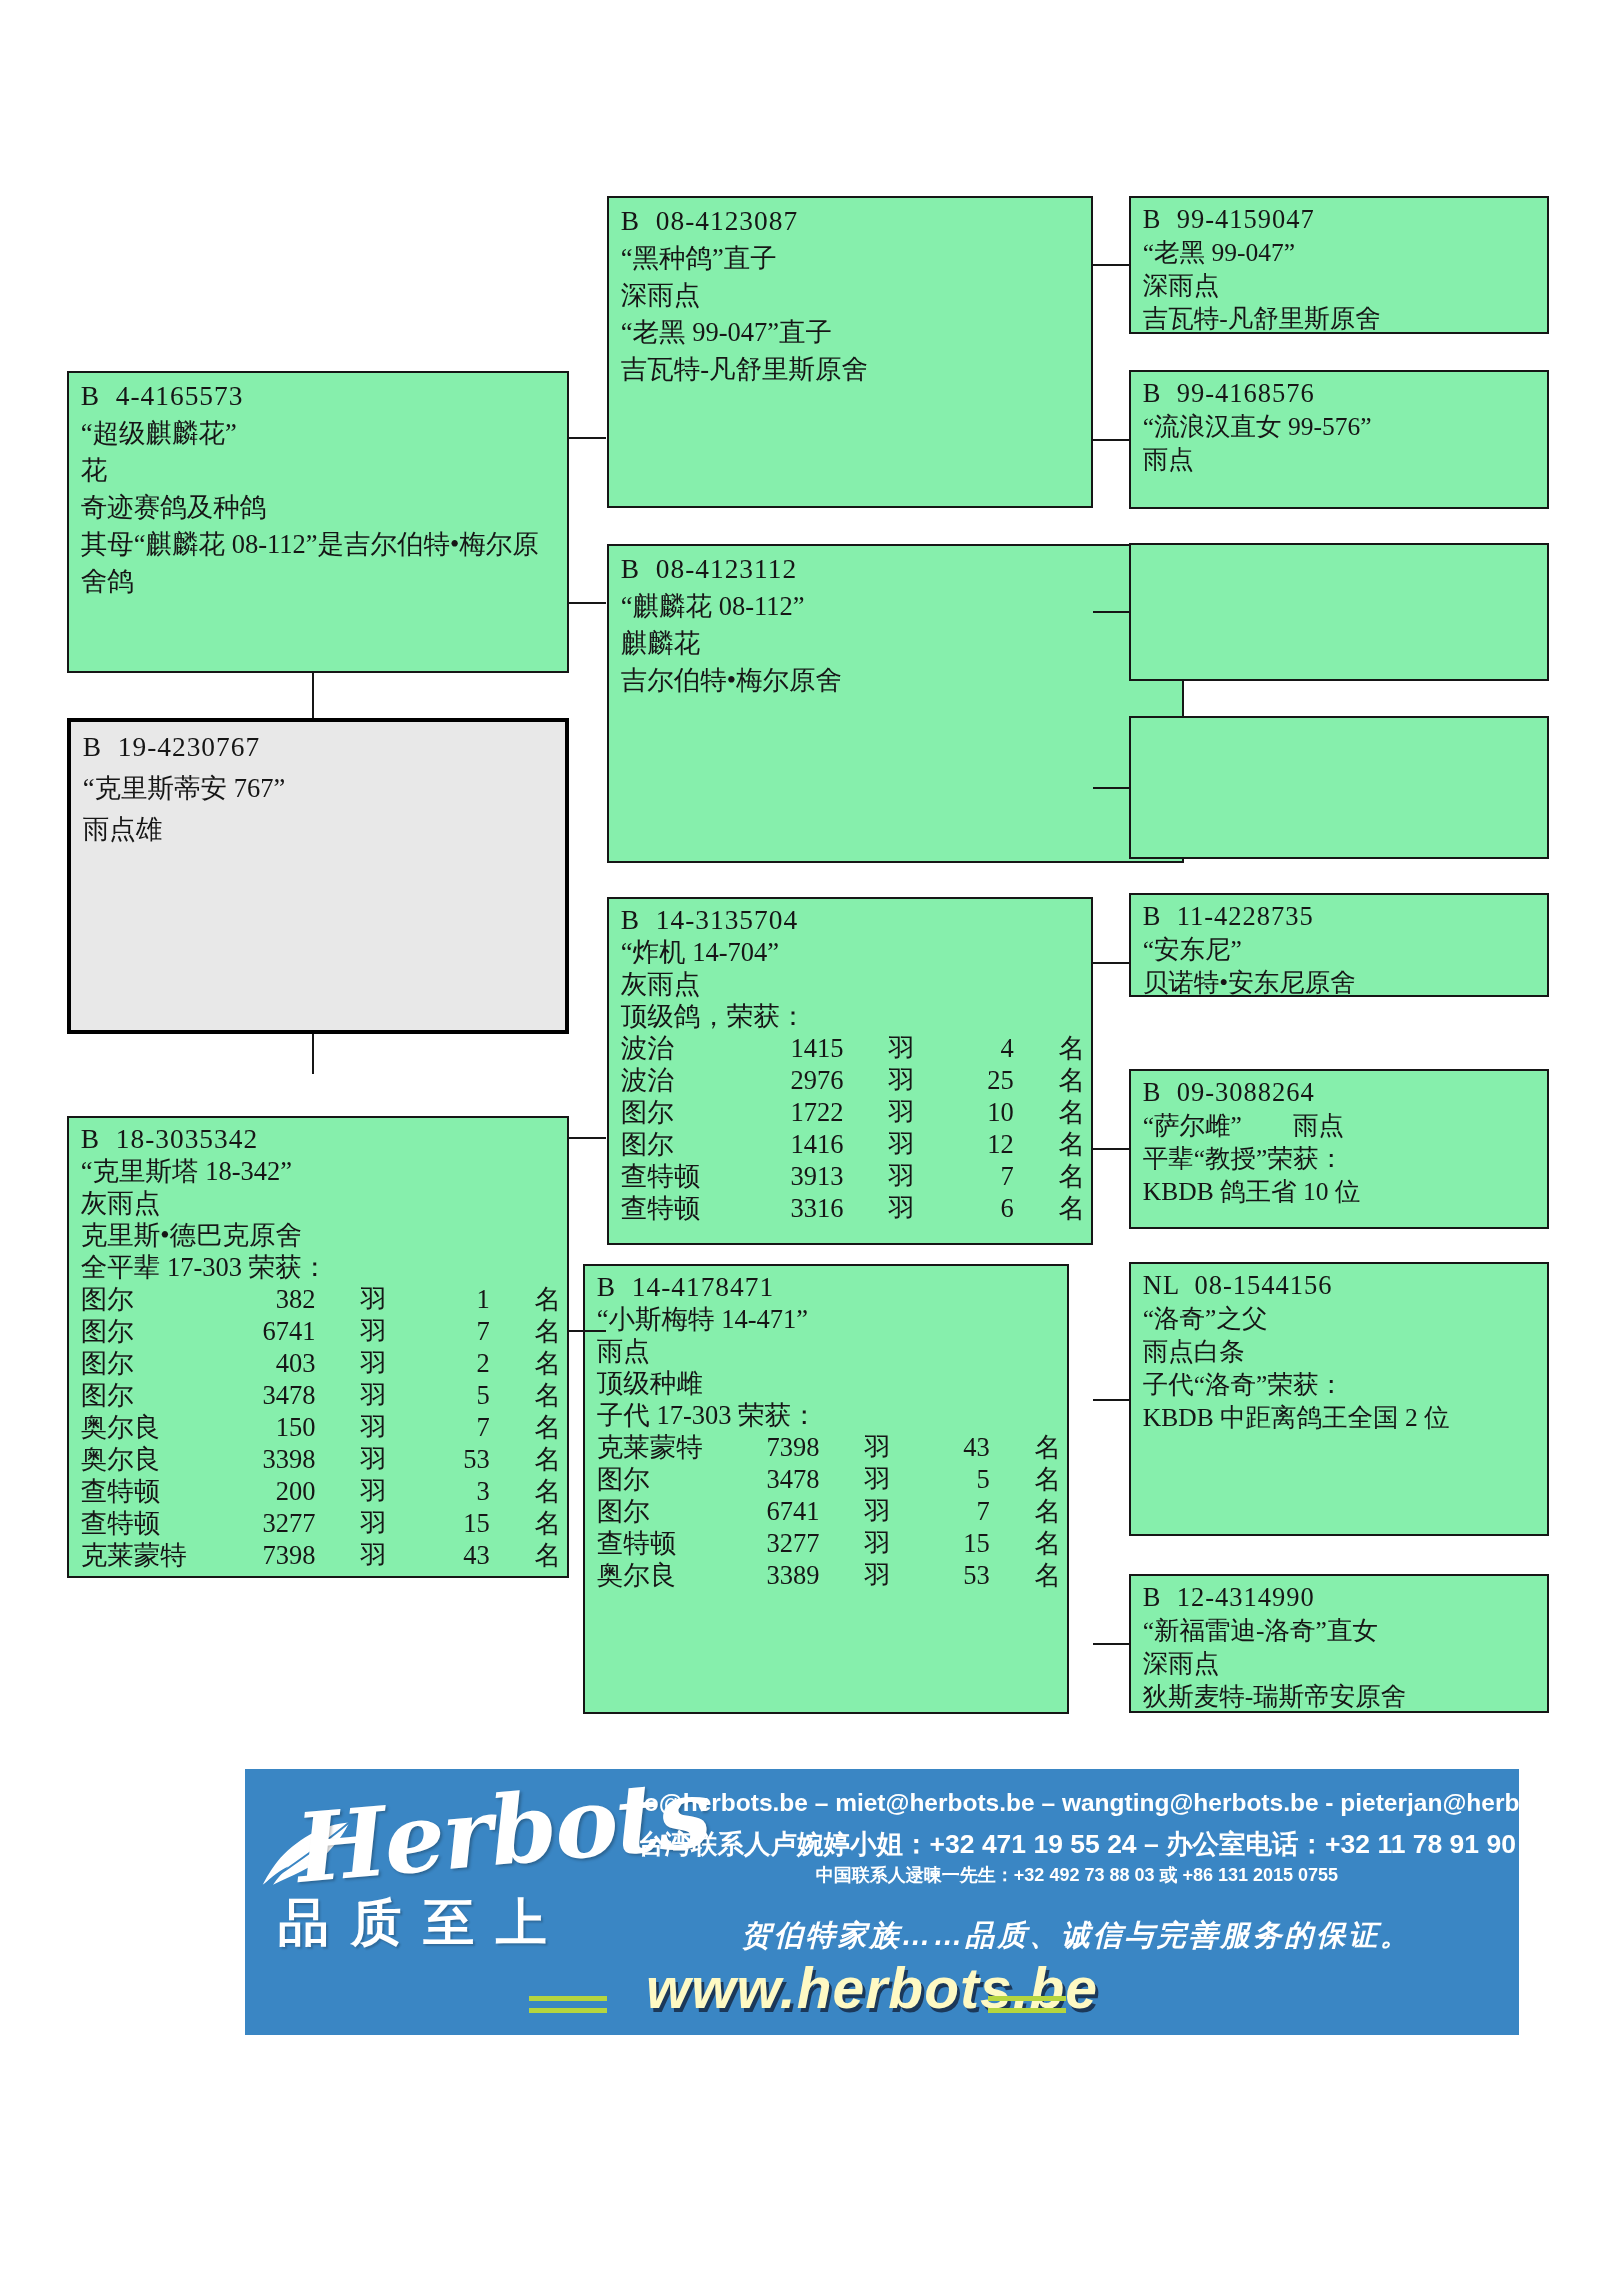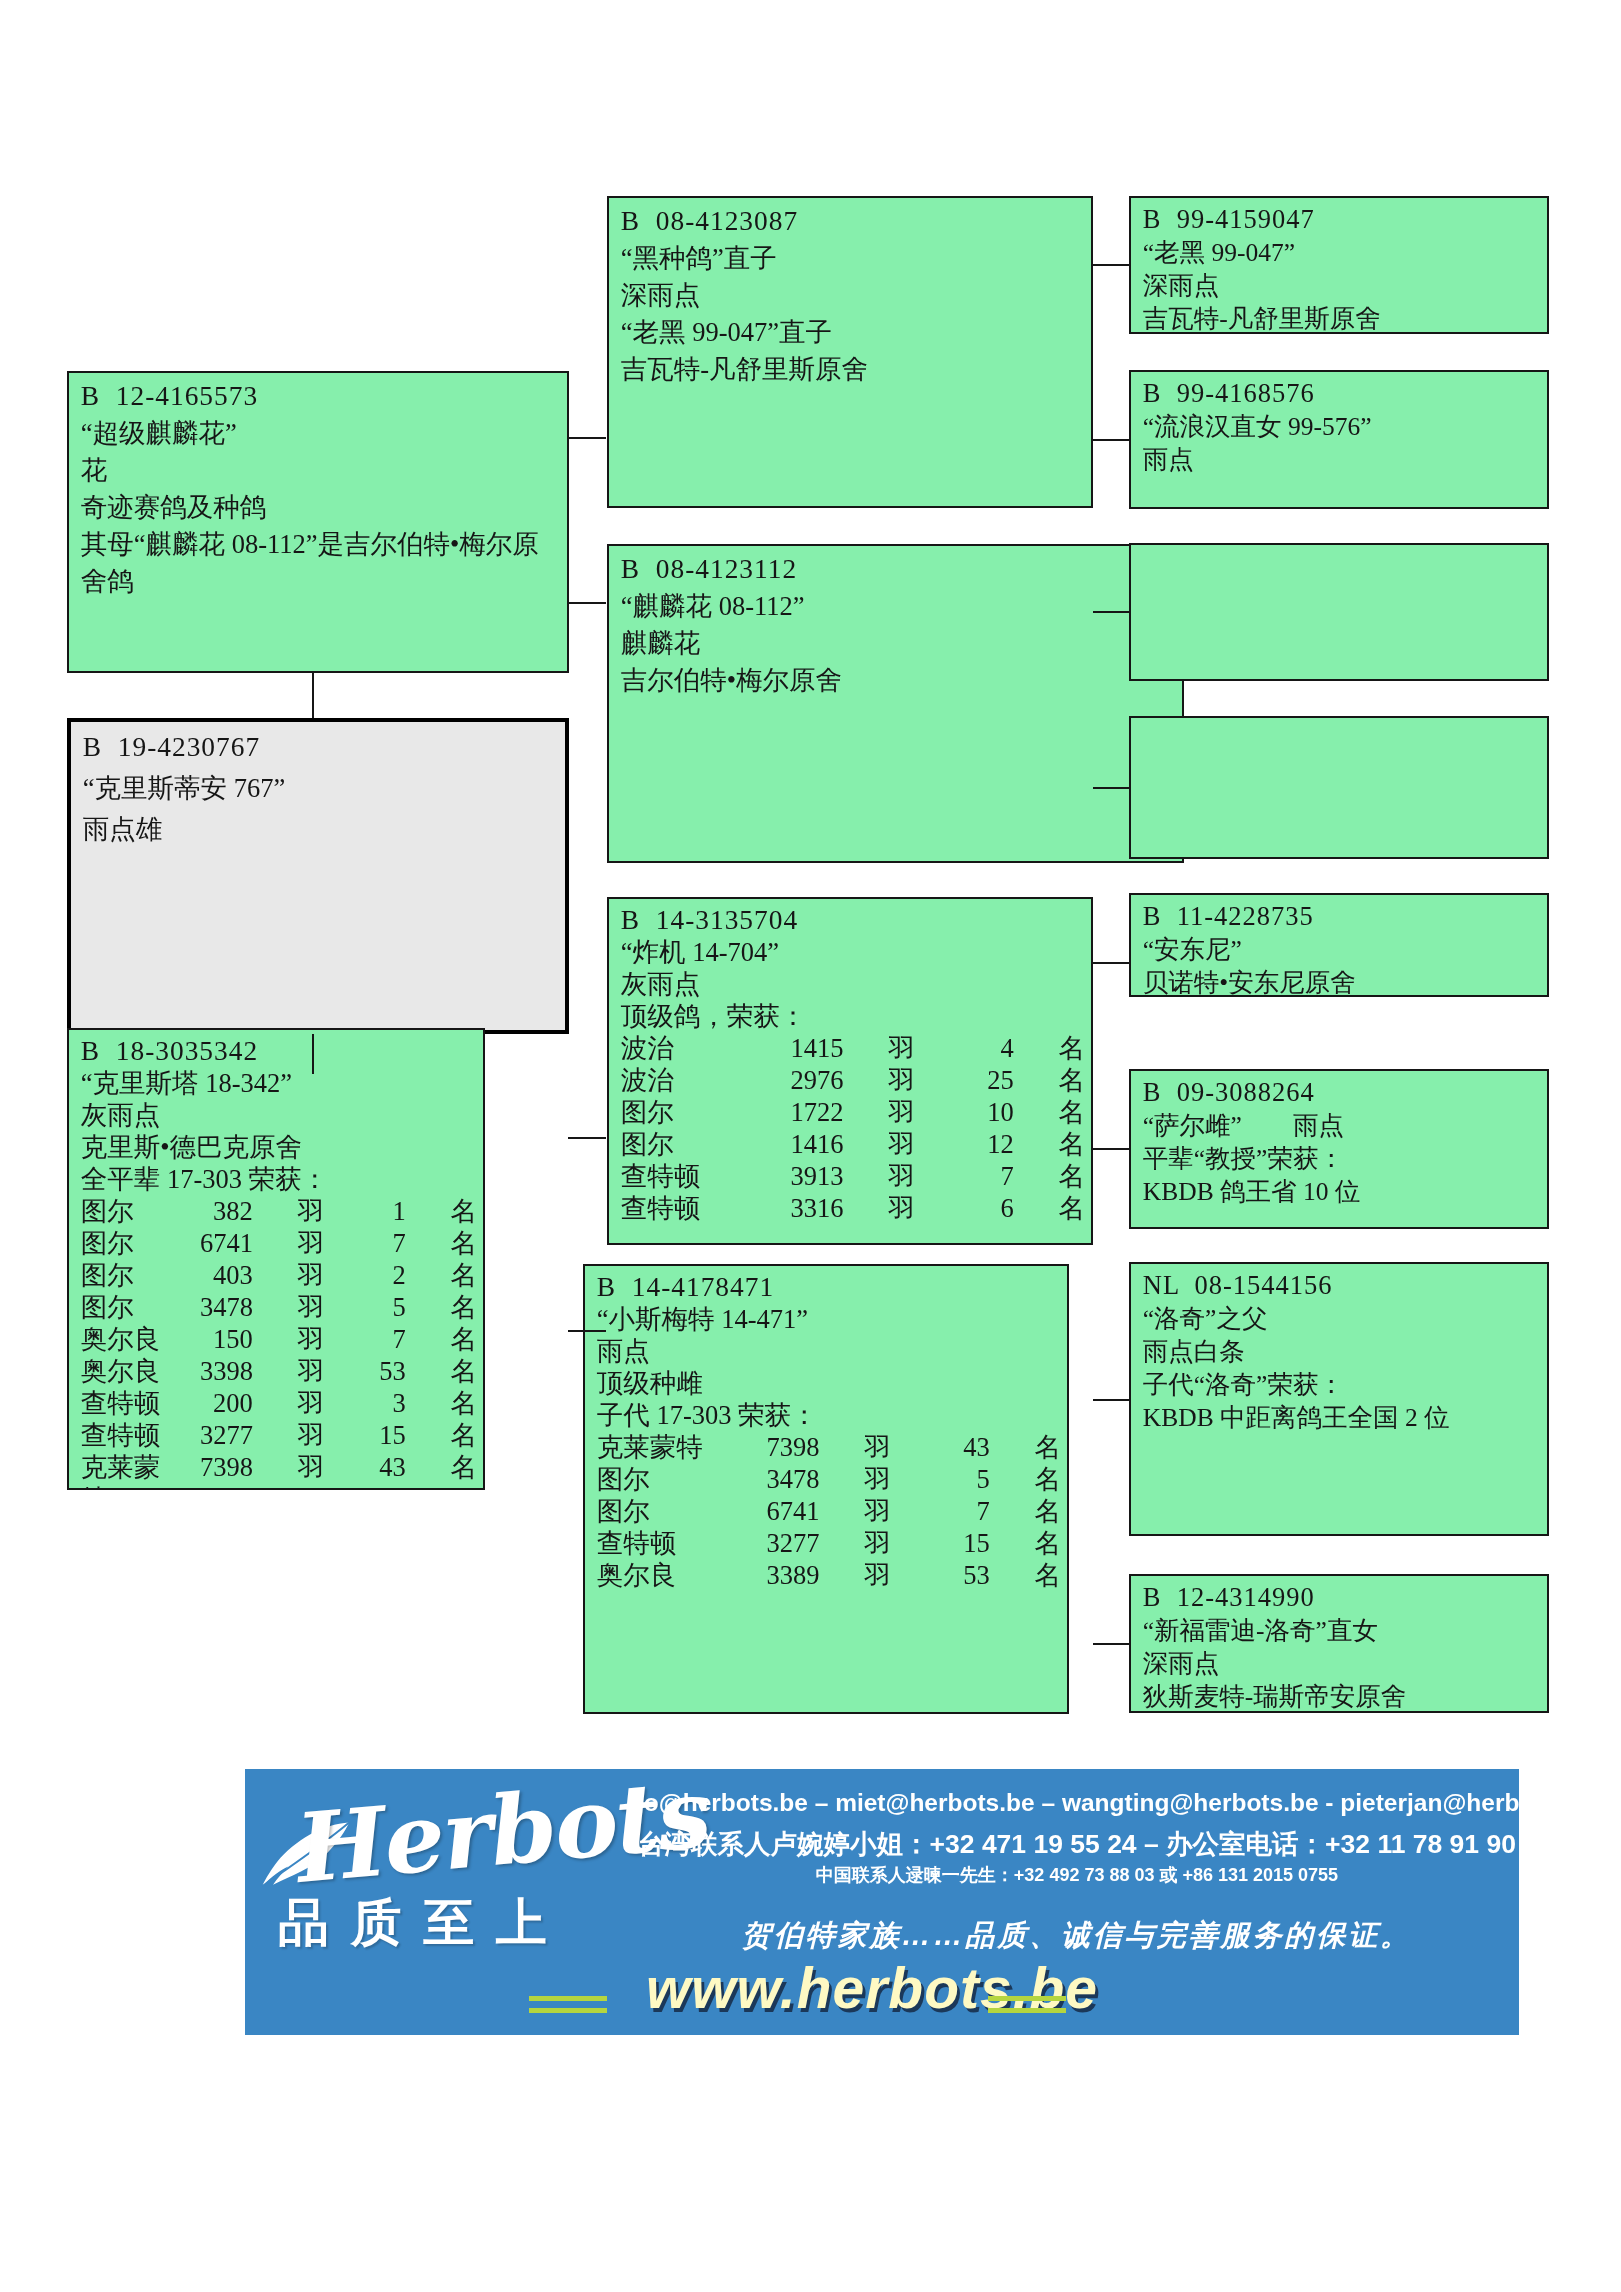--- a/index.html
+++ b/index.html
@@ -51,38 +51,38 @@
     font-size:57px;font-style:italic;font-weight:700;color:#fef9c3;
     text-shadow:2.9px 3.9px 0 rgba(22,42,70,.85);letter-spacing:1px;white-space:nowrap;
   }
   .dbl{position:absolute;width:78px;height:16.7px;}
   .dbl span{display:block;height:4.9px;background:#b5d53f;margin-bottom:6.9px;}
 </style>
 </head>
 <body>
 
 <div class="box" style="left:67px;top:371px;width:502px;height:302px;">
-  <div class="bid">B  12-4165573</div>
+  <div class="bid">B  4-4165573</div>
   <div>
       <div class="bline">“超级麒麟花”</div>
       <div class="bline">花</div>
       <div class="bline">奇迹赛鸽及种鸽</div>
       <div class="bline">其母“麒麟花 08-112”是吉尔伯特•梅尔原舍鸽</div>
     </div>
 </div>
 
 <div class="box subject" style="left:67px;top:718px;width:502px;height:316px;">
   <div class="bid">B  19-4230767</div>
   <div>
       <div class="bline">“克里斯蒂安 767”</div>
       <div class="bline">雨点雄</div>
     </div>
 </div>
 
-<div class="box dense" style="left:67px;top:1028px;width:418px;height:462px;">
+<div class="box dense" style="left:67px;top:1116px;width:502px;height:462px;">
   <div class="bid">B  18-3035342</div>
   <div>
       <div class="bline">“克里斯塔 18-342”</div>
       <div class="bline">灰雨点</div>
       <div class="bline">克里斯•德巴克原舍</div>
       <div class="bline">全平辈 17-303 荣获：</div>
     </div>
   <div>
     <div class="rrow">
       <span class="rc-race">图尔</span>

